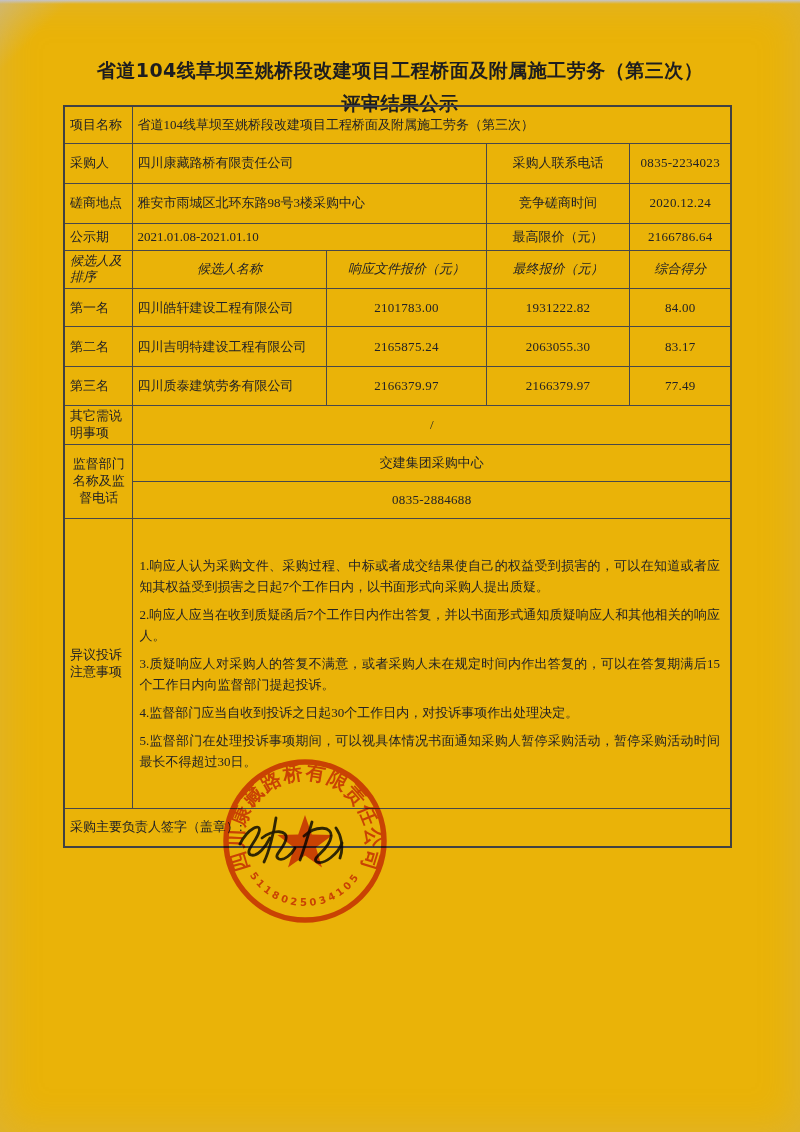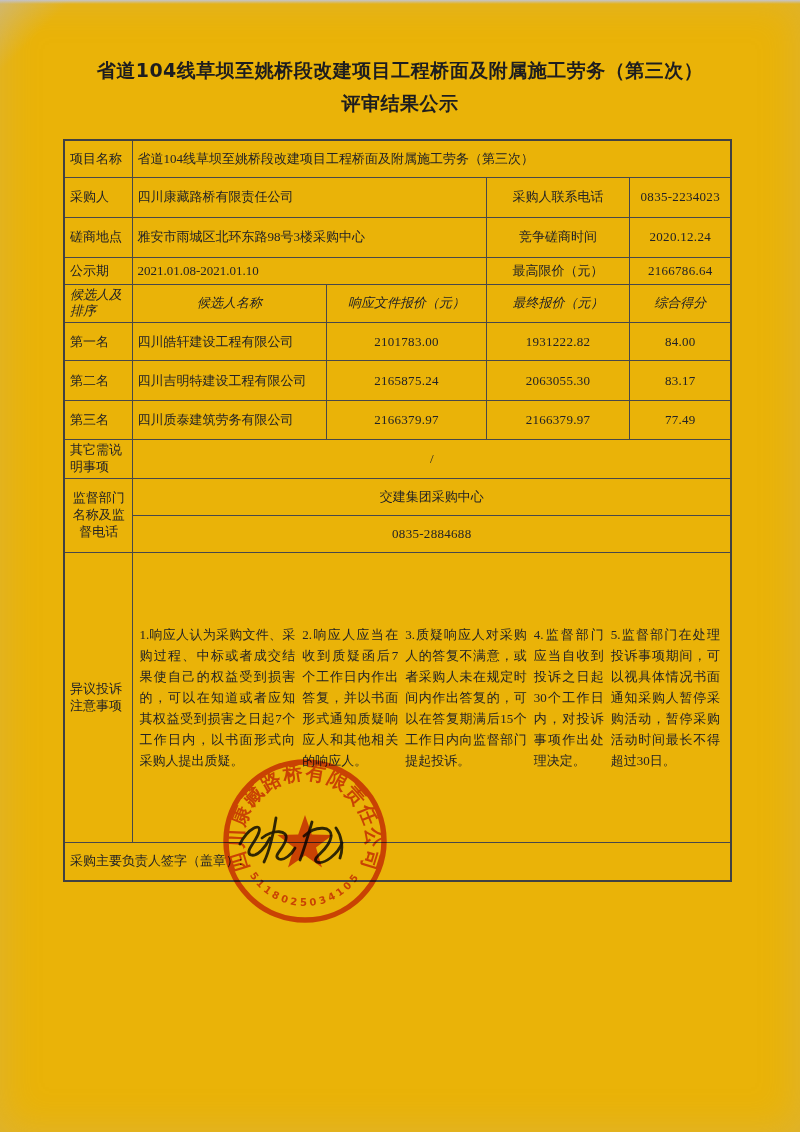--- a/index.html
+++ b/index.html
@@ -23,21 +23,21 @@
   }
   .doc-title{
     position:absolute;top:54px;left:40px;right:40px;
     text-align:center;
     font-family:"DejaVu Sans","Liberation Sans",sans-serif;
     font-weight:bold;font-size:19px;line-height:1.72;
     letter-spacing:.5px;color:#1d1d1f;
     white-space:pre-line;
   }
   table.main{
-    position:absolute;left:63px;top:139px;width:667px;
+    position:absolute;left:63px;top:105px;width:667px;
     border-collapse:collapse;table-layout:fixed;
     border:2px solid #414143;
   }
   table.main td{
     border:1.5px solid #48484a;
     font-size:13px;color:#222226;
     padding:2px 4px 2px 5px;
     vertical-align:middle;
     overflow:hidden;
   }
@@ -45,21 +45,21 @@
   col.c3{width:143px;} col.c4{width:102px;}
   .r37{height:37px;} .r40{height:40px;margin-top:44px;} .r27{height:27px;margin-top:13px;} .r35{height:35px;font-style:italic;}
   .r38{height:38px;} .r39{height:39px;padding-left:40px;} .r36{height:36px;margin-top:11px;} .rsub{height:37px;}
   .r290{height:290px;} .rsig{height:38px;}
   td.pre{white-space:pre-line;line-height:1.3;}
   td.ctr{text-align:center;padding-left:2px;}
   td.lbl{padding-left:5px;}
   td.num{text-align:center;letter-spacing:.3px;}
   td.slash{text-align:center;font-size:14px;}
   .objection-box{
-    display:flex;flex-direction:row;justify-content:center;
+    display:flex;flex-direction:column;justify-content:center;
     height:100%;padding:0 6px 0 2px;gap:7px;
   }
   .objection-box div{
     font-size:13px;line-height:1.62;color:#222226;
     text-align:justify;
   }
   td.sig-cell{padding-left:7px;font-size:13.5px;}
   .stamp{
     position:absolute;left:210px;top:746px;width:190px;height:190px;
     mix-blend-mode:multiply;opacity:.85;

